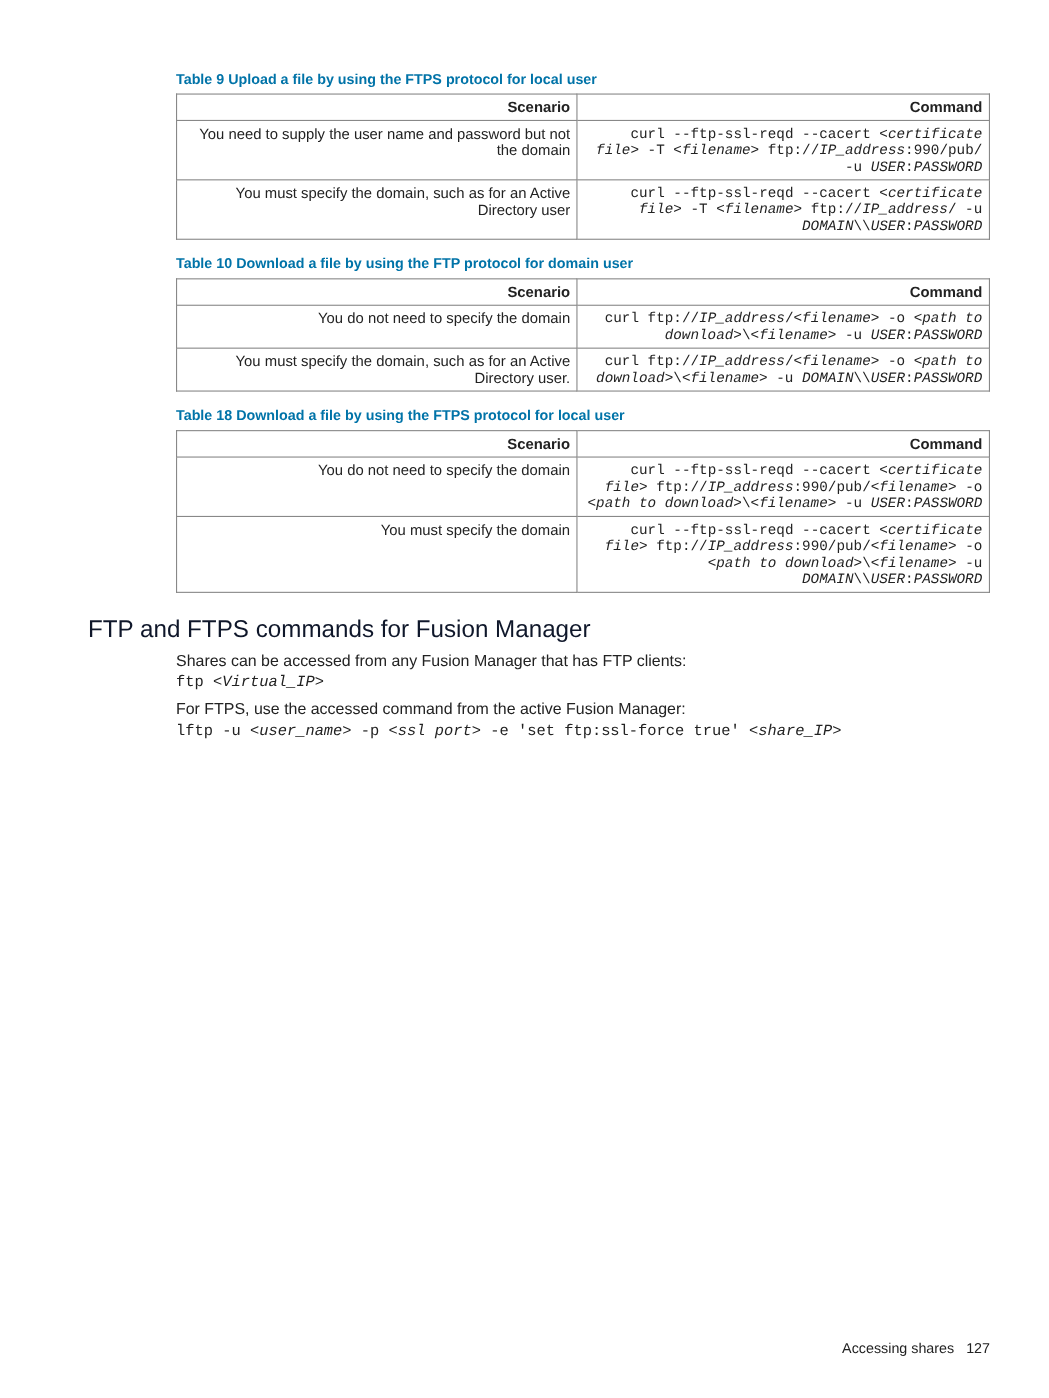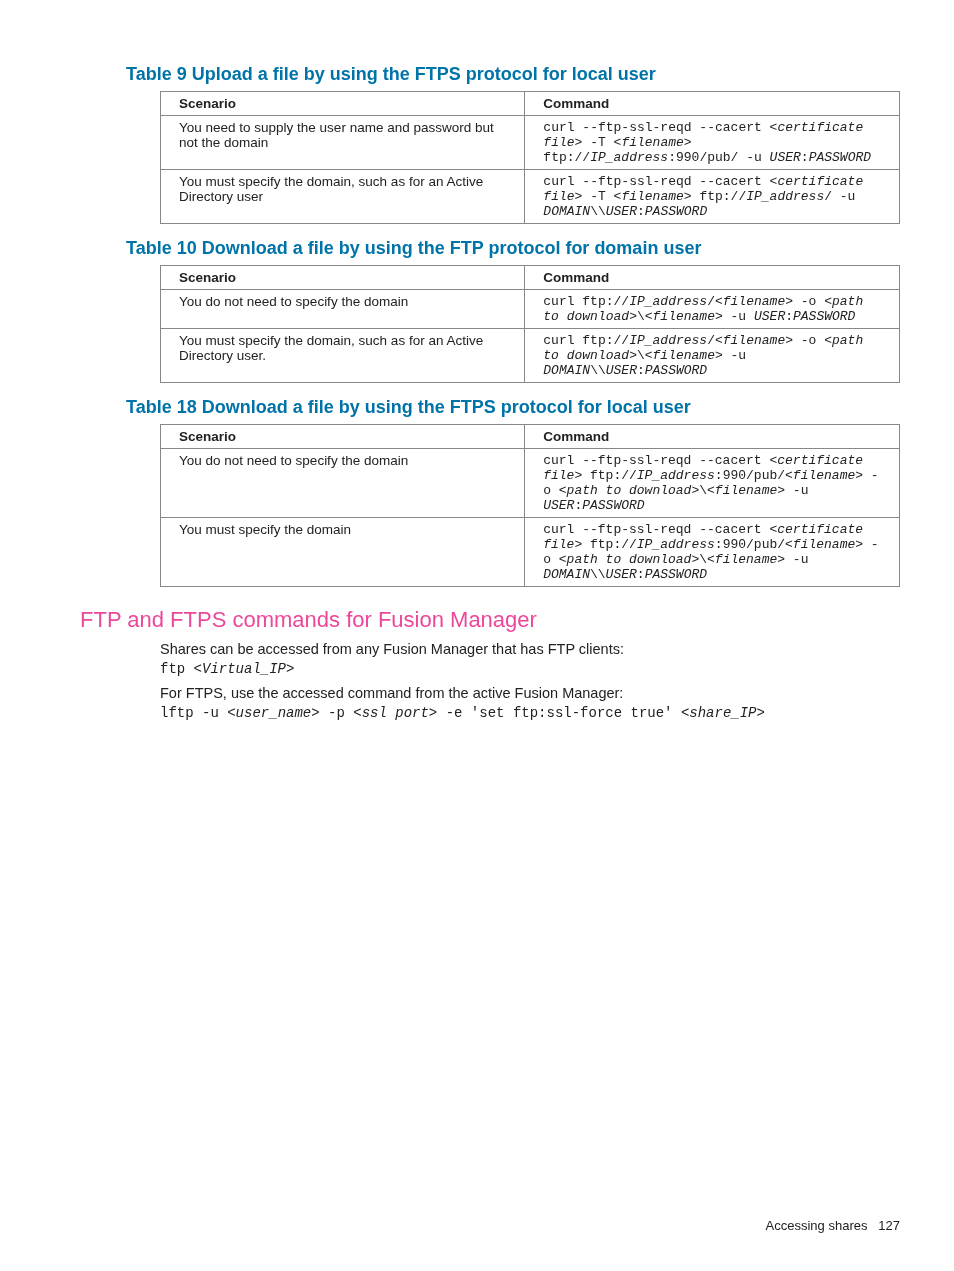--- a/index.html
+++ b/index.html
@@ -10,46 +10,46 @@
     margin: 0;
     padding: 50px 70px 40px 80px;
     background: #fff;
     width: 954px;
     min-height: 1271px;
     position: relative;
   }
   .table-title {
     color: #0073a8;
     font-weight: bold;
-    font-size: 18px;
-    margin: 14px 0 6px 46px;
+    font-size: 13px;
+    margin: 14px 0 6px 80px;
   }
   table {
     border-collapse: collapse;
     width: 740px;
     margin-left: 80px;
     margin-bottom: 6px;
   }
   th, td {
     border: 1px solid #888;
-    padding: 4px 18px;
-    text-align: left;
+    padding: 4px 6px;
+    text-align: right;
     vertical-align: top;
     font-size: 13.5px;
   }
   th {
     font-weight: bold;
   }
   td.cmd {
     font-family: "Courier New", Courier, monospace;
     font-size: 13px;
   }
   td.cmd .arg { font-style: italic; }
   .section-heading {
-    color: #ec4899;
+    color: #0f172a;
     font-size: 22px;
     font-weight: normal;
     margin: 20px 0 8px 0;
   }
   .body-text {
     margin: 6px 0 4px 80px;
     font-size: 14.5px;
   }
   .code-line {
     font-family: "Courier New", Courier, monospace;

